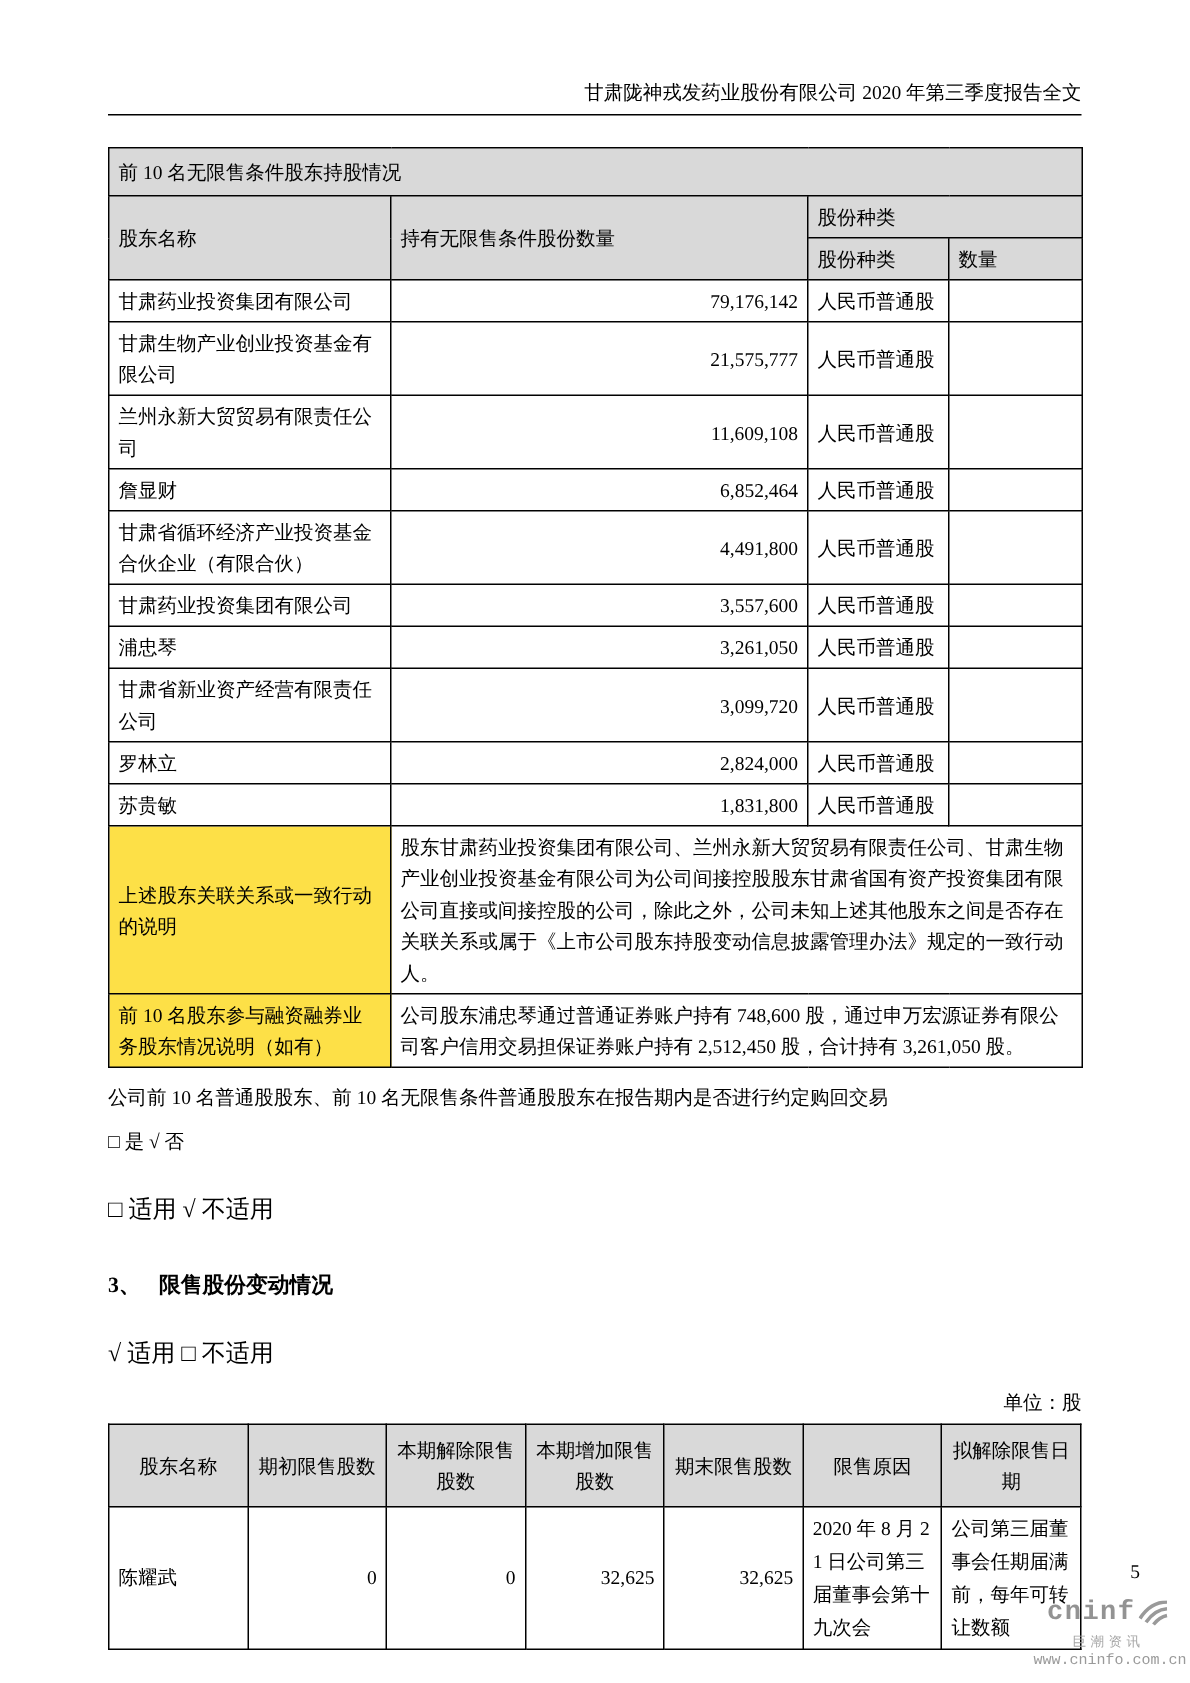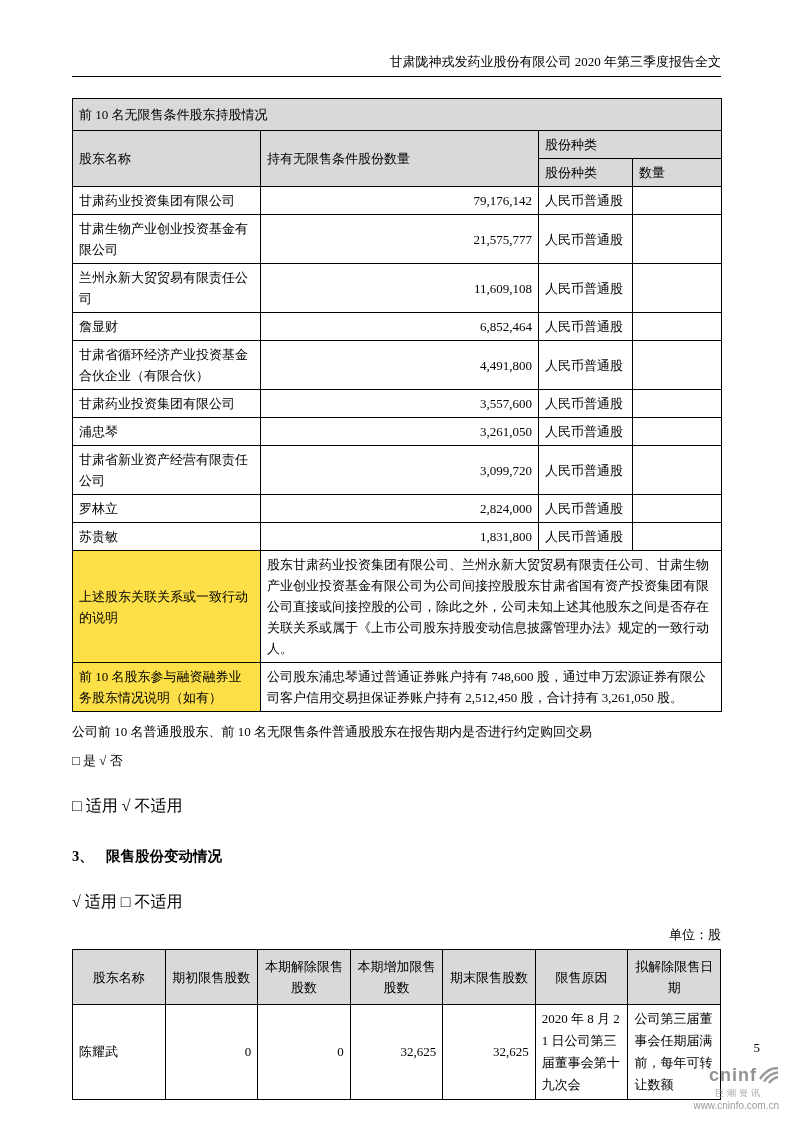--- a/index.html
+++ b/index.html
@@ -68,21 +68,21 @@
     top: 1040px;
     font-size: 13px;
   }
   .cninf-logo {
     position: absolute;
     right: 14px;
     top: 1066px;
     width: 90px;
     text-align: right;
     color: #9a9a9a;
-    font-family: Liberation Sans, sans-serif;
+    font-family: Liberation Mono, monospace;
     line-height: 1.1;
     user-select: none;
   }
   .cninf-row { display: flex; justify-content: flex-end; align-items: flex-start; }
   .cninf-brand { font-size: 18px; font-weight: bold; letter-spacing: 1px; color: #939393; }
   .cninf-swirl { margin-left: 2px; margin-top: 1px; }
   .cninf-cn { font-size: 9px; letter-spacing: 3px; color: #a5a5a5; margin-top: 1px; margin-right: 16px; }
   .cninf-url { font-size: 10px; color: #9a9a9a; margin-top: 2px; }
 </style>
 </head>

